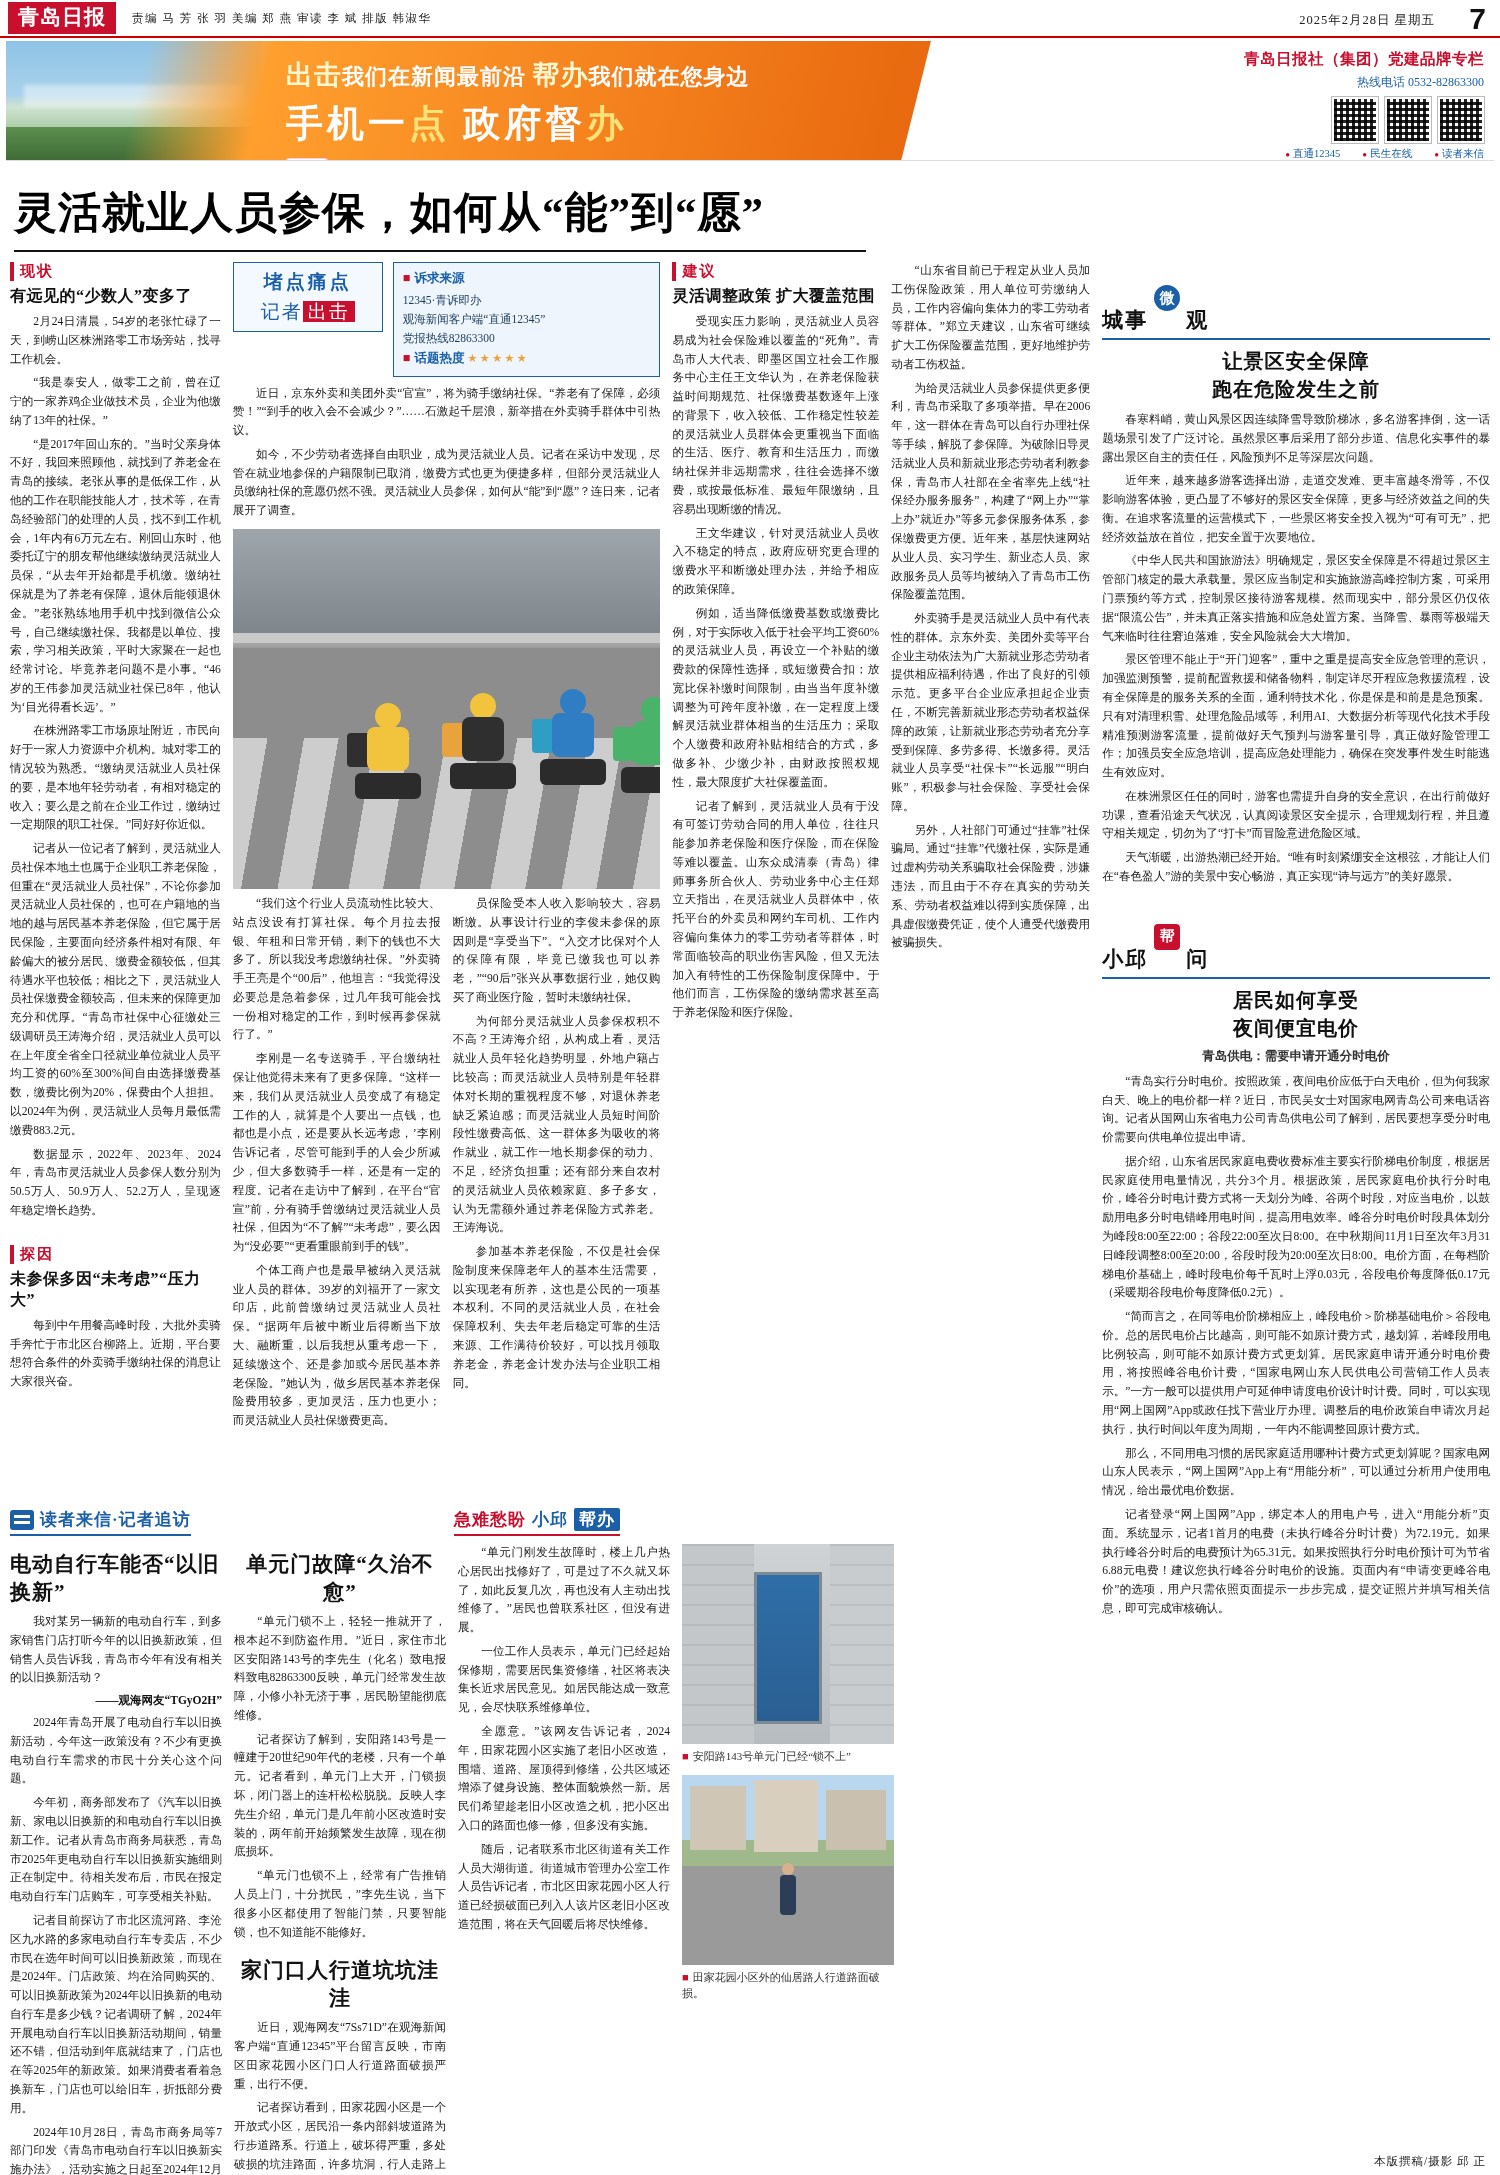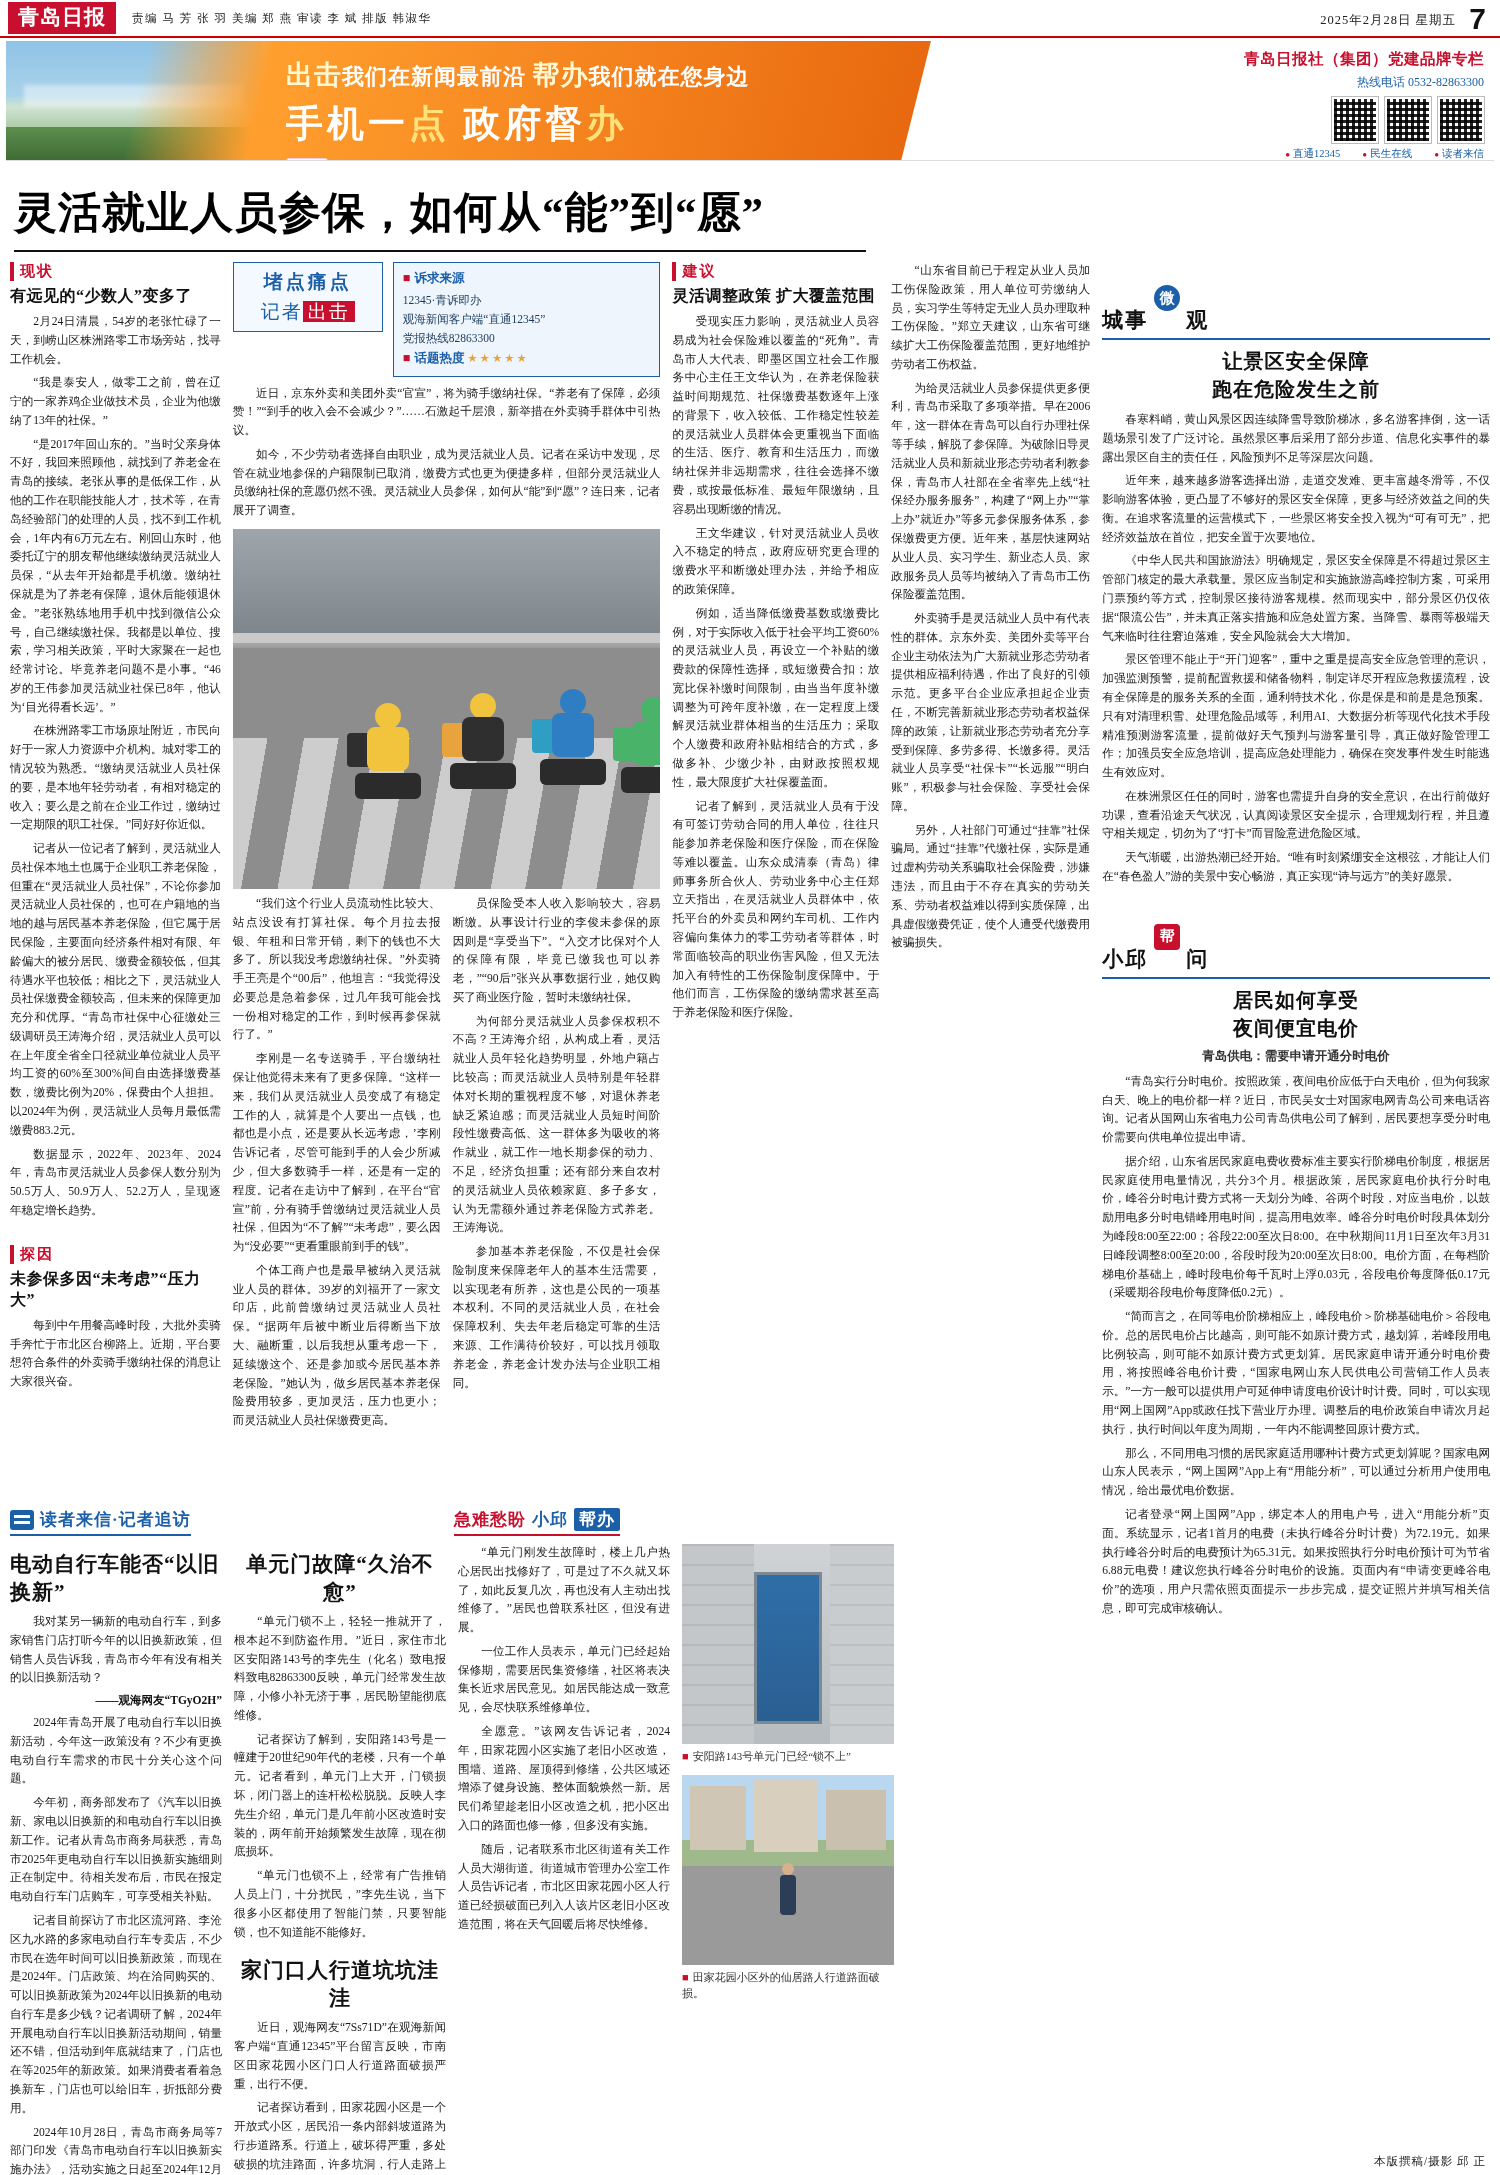--- a/index.html
+++ b/index.html
@@ -21,21 +21,21 @@
   }
   .mast-logo {
     background:#c8102e; color:#fff; font-family:"Liberation Serif", serif;
     font-weight:bold; font-size:21px; letter-spacing:1px;
     padding:4px 10px; margin-left:8px; line-height:1.1;
   }
   .mast-credits {
     font-size:11.5px; color:#222; margin-left:16px; letter-spacing:1.5px;
   }
   .mast-date {
-    position:absolute; right:44px; top:12px; font-size:12.5px; color:#222;
+    position:absolute; right:65px; top:12px; font-size:12.5px; color:#222;
     letter-spacing:1px;
   }
   .mast-pageno {
     position:absolute; right:14px; top:2px; font-size:30px; font-weight:bold;
     color:#111; font-family:"Liberation Sans", sans-serif;
   }
 
   
   .banner {
     position:relative; height:120px; margin:3px 6px 0 6px;
@@ -354,21 +354,21 @@
 
       <div class="colC">
         <div class="sec-label">建议</div>
         <div class="sub-h">灵活调整政策 扩大覆盖范围</div>
         <p class="body">受现实压力影响，灵活就业人员容易成为社会保险难以覆盖的“死角”。青岛市人大代表、即墨区国立社会工作服务中心主任王文华认为，在养老保险获益时间期规范、社保缴费基数逐年上涨的背景下，收入较低、工作稳定性较差的灵活就业人员群体会更重视当下面临的生活、医疗、教育和生活压力，而缴纳社保并非远期需求，往往会选择不缴费，或按最低标准、最短年限缴纳，且容易出现断缴的情况。</p>
         <p class="body">王文华建议，针对灵活就业人员收入不稳定的特点，政府应研究更合理的缴费水平和断缴处理办法，并给予相应的政策保障。</p>
         <p class="body">例如，适当降低缴费基数或缴费比例，对于实际收入低于社会平均工资60%的灵活就业人员，再设立一个补贴的缴费款的保障性选择，或短缴费合扣；放宽比保补缴时间限制，由当当年度补缴调整为可跨年度补缴，在一定程度上缓解灵活就业群体相当的生活压力；采取个人缴费和政府补贴相结合的方式，多做多补、少缴少补，由财政按照权规性，最大限度扩大社保覆盖面。</p>
         <p class="body">记者了解到，灵活就业人员有于没有可签订劳动合同的用人单位，往往只能参加养老保险和医疗保险，而在保险等难以覆盖。山东众成清泰（青岛）律师事务所合伙人、劳动业务中心主任郑立天指出，在灵活就业人员群体中，依托平台的外卖员和网约车司机、工作内容偏向集体力的零工劳动者等群体，时常面临较高的职业伤害风险，但又无法加入有特性的工伤保险制度保障中。于他们而言，工伤保险的缴纳需求甚至高于养老保险和医疗保险。</p>
       </div>
       <div class="colD">
-        <p class="body">“山东省目前已于程定从业人员加工伤保险政策，用人单位可劳缴纳人员，实习学生等特定无业人员办理取种工伤保险。”郑立天建议，山东省可继续扩大工伤保险覆盖范围，更好地维护劳动者工伤权益。</p>
+        <p class="body">“山东省目前已于程定从业人员加工伤保险政策，用人单位可劳缴纳人员，工作内容偏向集体力的零工劳动者等群体。”郑立天建议，山东省可继续扩大工伤保险覆盖范围，更好地维护劳动者工伤权益。</p>
         <p class="body">为给灵活就业人员参保提供更多便利，青岛市采取了多项举措。早在2006年，这一群体在青岛可以自行办理社保等手续，解脱了参保障。为破除旧导灵活就业人员和新就业形态劳动者利教参保，青岛市人社部在全省率先上线“社保经办服务服务”，构建了“网上办”“掌上办”就近办”等多元参保服务体系，参保缴费更方便。近年来，基层快速网站从业人员、实习学生、新业态人员、家政服务员人员等均被纳入了青岛市工伤保险覆盖范围。</p>
         <p class="body">外卖骑手是灵活就业人员中有代表性的群体。京东外卖、美团外卖等平台企业主动依法为广大新就业形态劳动者提供相应福利待遇，作出了良好的引领示范。更多平台企业应承担起企业责任，不断完善新就业形态劳动者权益保障的政策，让新就业形态劳动者充分享受到保障、多劳多得、长缴多得。灵活就业人员享受“社保卡”“长远服”“明白账”，积极参与社会保险、享受社会保障。</p>
         <p class="body">另外，人社部门可通过“挂靠”社保骗局。通过“挂靠”代缴社保，实际是通过虚构劳动关系骗取社会保险费，涉嫌违法，而且由于不存在真实的劳动关系、劳动者权益难以得到实质保障，出具虚假缴费凭证，使个人遭受代缴费用被骗损失。</p>
       </div>
 
       <div class="colE">
         <div class="rail-title">
           <span class="t">城事</span>
           <span class="circ">微</span>
           <span class="t">观</span>

